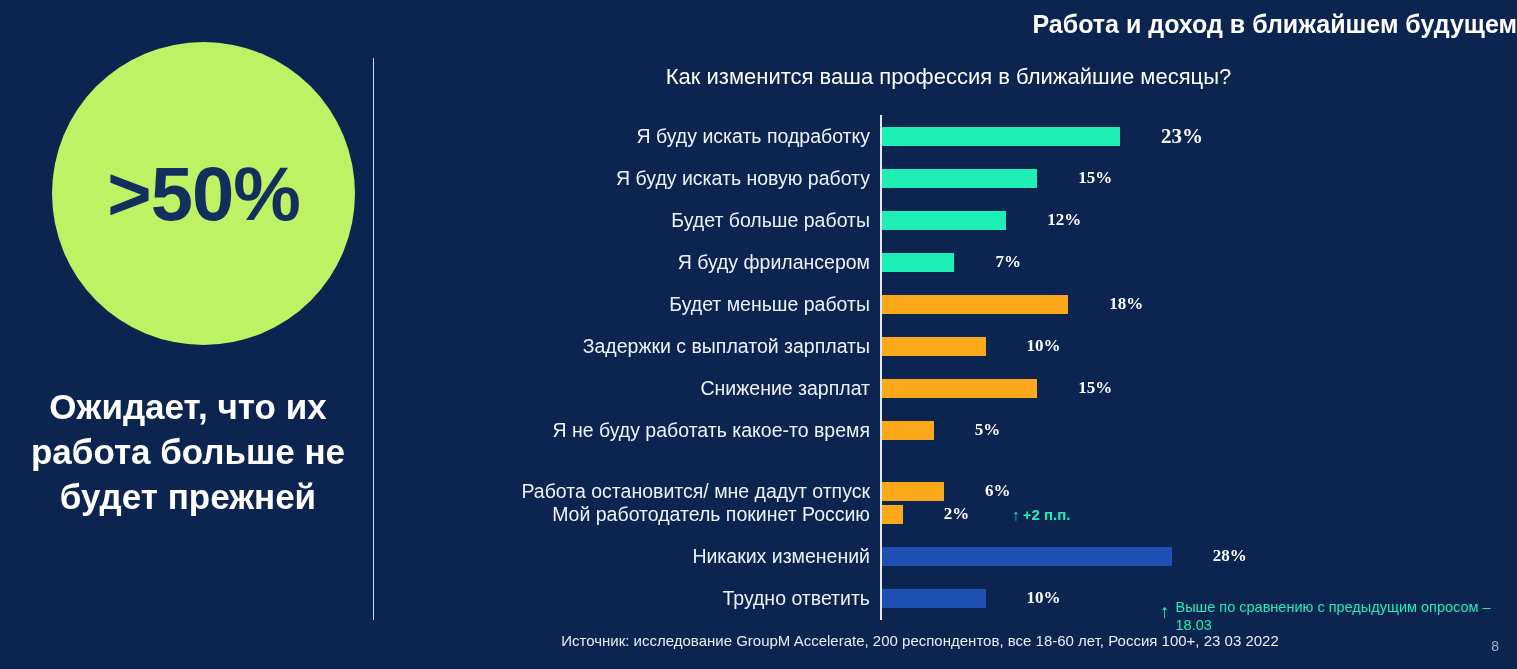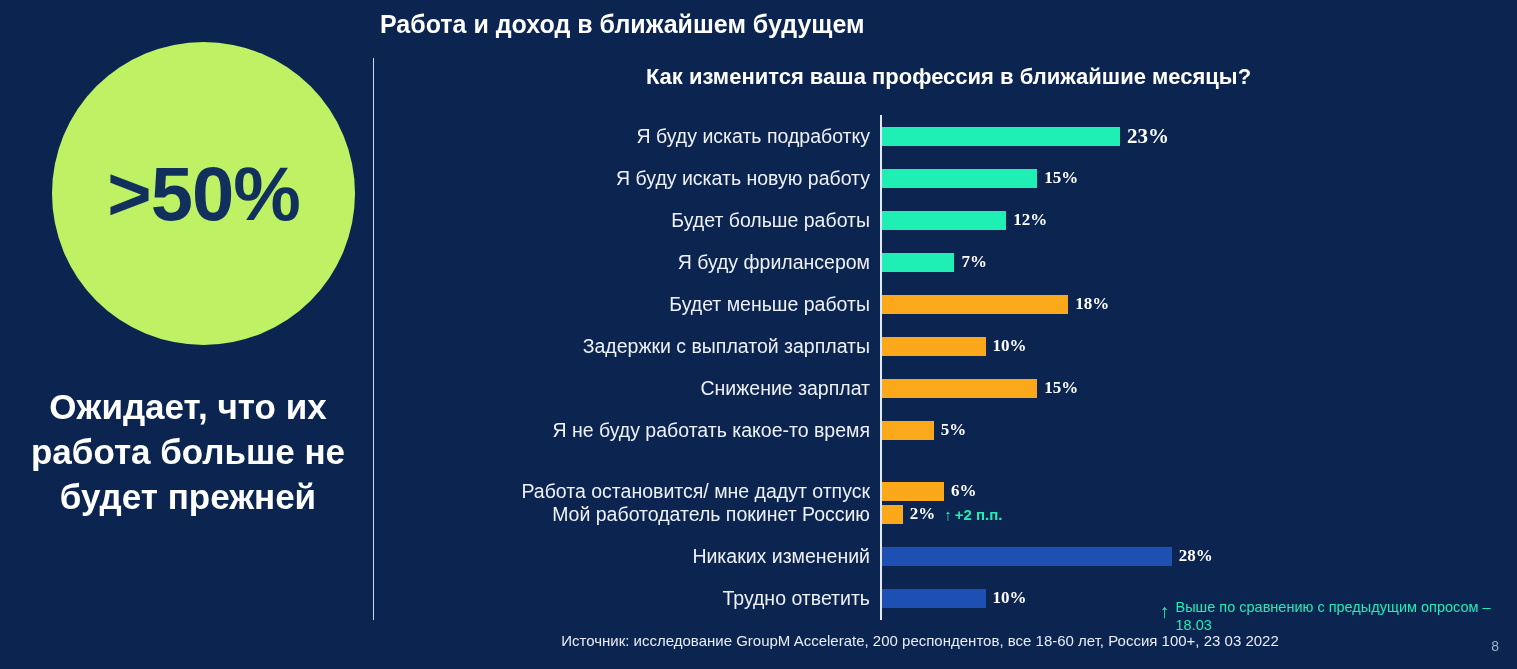--- a/index.html
+++ b/index.html
@@ -60,32 +60,32 @@
     left: 373px; top: 58px;
     width: 1px; height: 562px;
     background: #cfd8e8;
   }
 
   
   #main-title {
     position: absolute;
     left: 380px; top: 10px;
     width: 1137px;
-    text-align: left;
+    text-align: right;
     font-size: 25px;
     font-weight: bold;
     color: #ffffff;
   }
   #sub-title {
     position: absolute;
     left: 380px; top: 64px;
     width: 1137px;
     text-align: center;
     font-size: 22px;
-    font-weight: bold;
+    font-weight: normal;
     color: #ffffff;
   }
 
   
   #chart {
     position: absolute;
     left: 380px; top: 110px;
     width: 1137px; height: 520px;
   }
   #axis-line {
@@ -112,20 +112,21 @@
     font-size: 19.5px;
     color: #eef2f8;
     white-space: nowrap;
   }
   .bar-track {
     position: absolute;
     left: 502px; top: 0;
     height: 42px;
     display: flex;
     align-items: center;
+    gap: 34px;
   }
   .bar {
     height: 19px;
     display: block;
   }
   .bar-value {
     font-size: 17px;
     font-weight: bold;
     color: #ffffff;
     margin-left: 7px;

